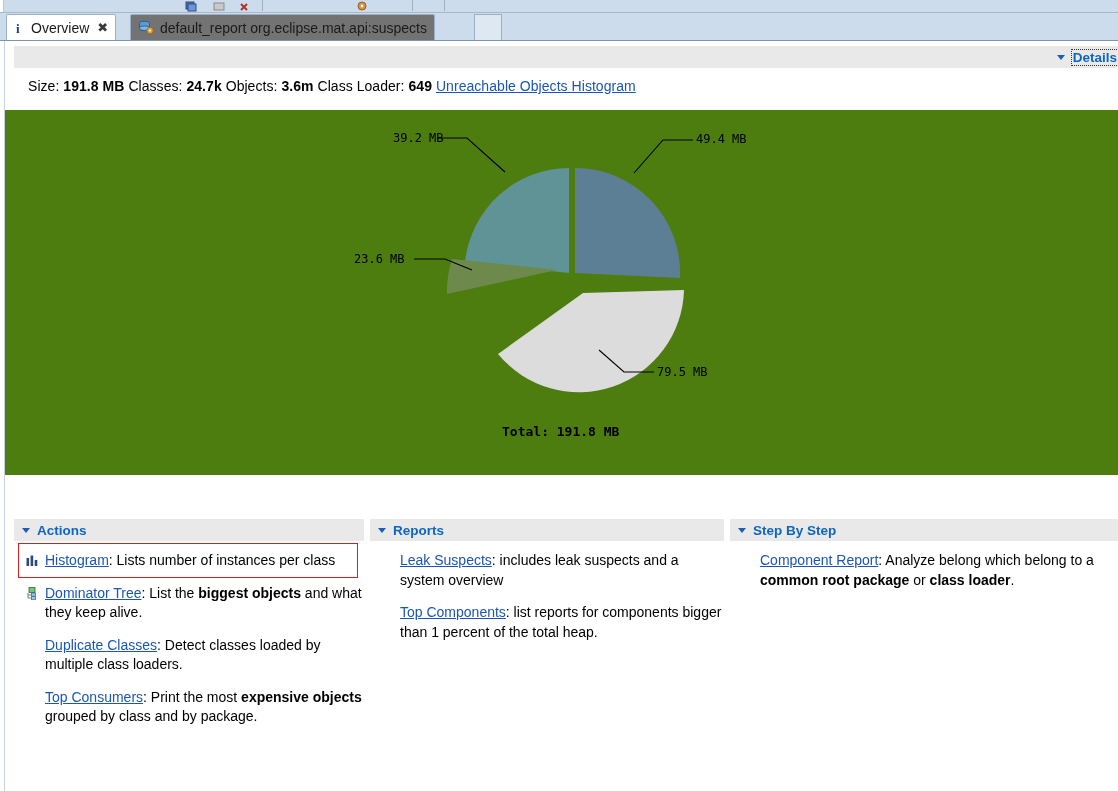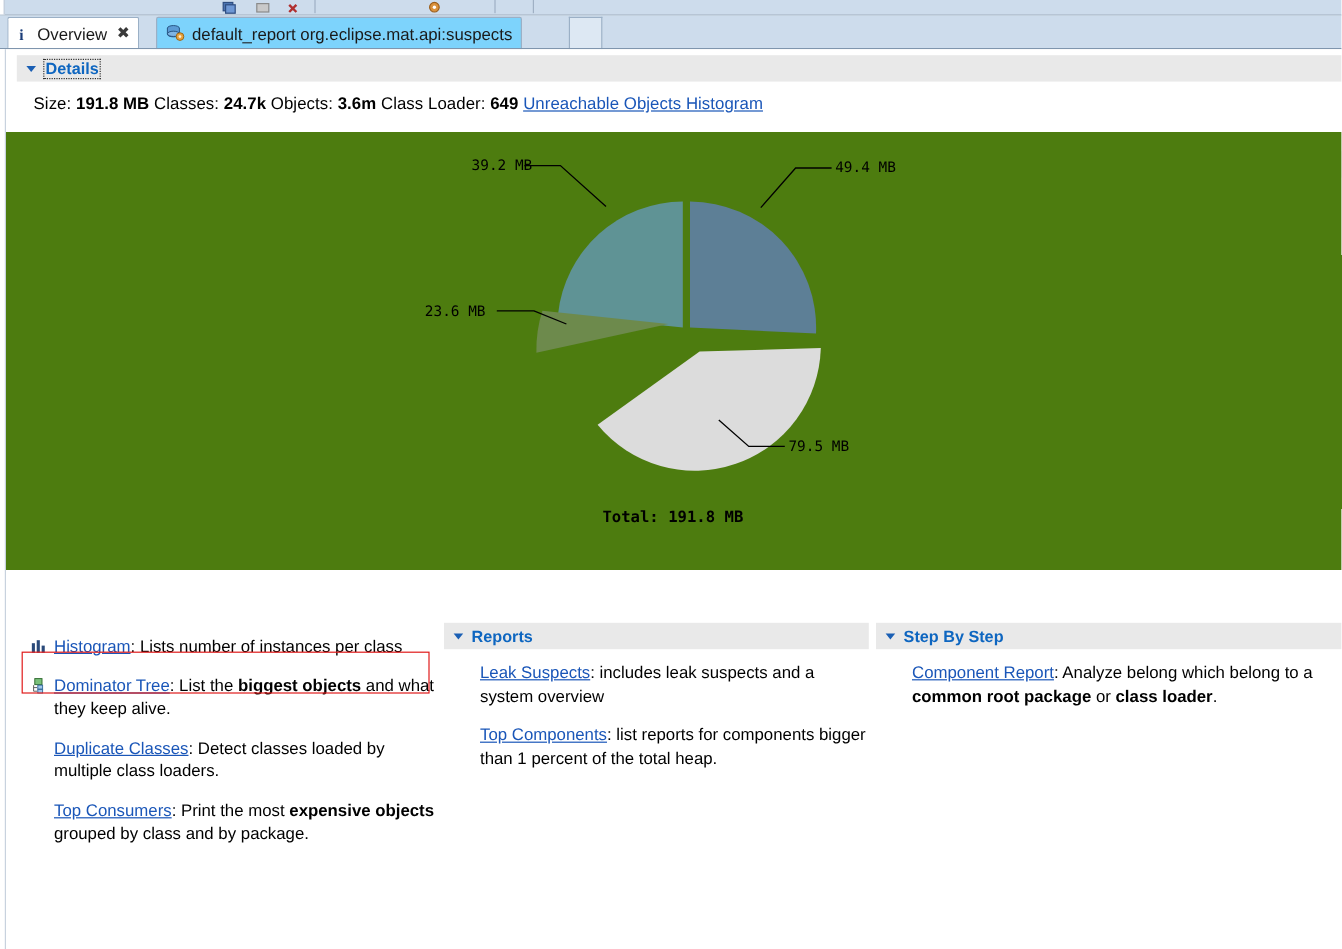--- a/index.html
+++ b/index.html
@@ -73,21 +73,21 @@
     cursor: default;
   }
   .tab.active {
     background: #ffffff;
     border: 1px solid #9bb0c6;
     border-bottom: 1px solid #ffffff;
     border-top-left-radius: 2px;
     border-top-right-radius: 2px;
   }
   .tab.inactive {
-    background: #7dd3fc;
+    background: #737373;
     border: 1px solid #9bb0c6;
     border-top-left-radius: 2px;
     border-top-right-radius: 2px;
   }
   .tab .tab-icon { margin-right: 6px; display: inline-flex; align-items: center; }
   .tab .tab-close {
     margin-left: 8px;
     font-size: 13px;
     color: #3a3a3a;
     font-family: "Liberation Sans", sans-serif;
@@ -296,21 +296,21 @@
   </div>
 
   <div class="tab-filler"></div>
 </div>
 <div class="tabrow-underline"></div>
 
 <div class="editor">
   <div class="editor-leftrail"></div>
 </div>
 
-<div class="sec-head" id="sec-details" style="left:14px; top:46px; width:1104px;">
+<div class="sec-head" id="sec-details" style="left:14px; top:46px; width:1104px;justify-content:flex-end;">
   <span class="twisty"></span>
   <span class="sec-title focused">Details</span>
 </div>
 
 <div class="details-line">
   <span>Size:</span>
   <b>191.8 MB</b>
   <span>Classes:</span>
   <b>24.7k</b>
   <span>Objects:</span>
@@ -347,20 +347,24 @@
   </svg>
 
   <div class="pie-label" style="left:388px; top:21px;">39.2 MB</div>
   <div class="pie-label" style="left:691px; top:22px;">49.4 MB</div>
   <div class="pie-label" style="left:349px; top:142px;text-align:right;">23.6 MB</div>
   <div class="pie-label" style="left:652px; top:255px;">79.5 MB</div>
   <div class="pie-total" style="left:497px; top:314px;">Total:  191.8 MB</div>
 </div>
 
 <div class="col" id="col-actions">
+  <div class="sec-head">
+    <span class="twisty"></span>
+    <span class="sec-title">Actions</span>
+  </div>
   <div class="col-body">
 
     <div class="entry">
       <span class="entry-icon">
         <svg width="13" height="12" viewBox="0 0 13 12">
           <rect x="0.5" y="3" width="2.6" height="8" fill="#2a4a7a"></rect>
           <rect x="4.6" y="0.5" width="2.6" height="10.5" fill="#2a4a7a"></rect>
           <rect x="8.7" y="5" width="2.6" height="6" fill="#2a4a7a"></rect>
         </svg>
       </span>

